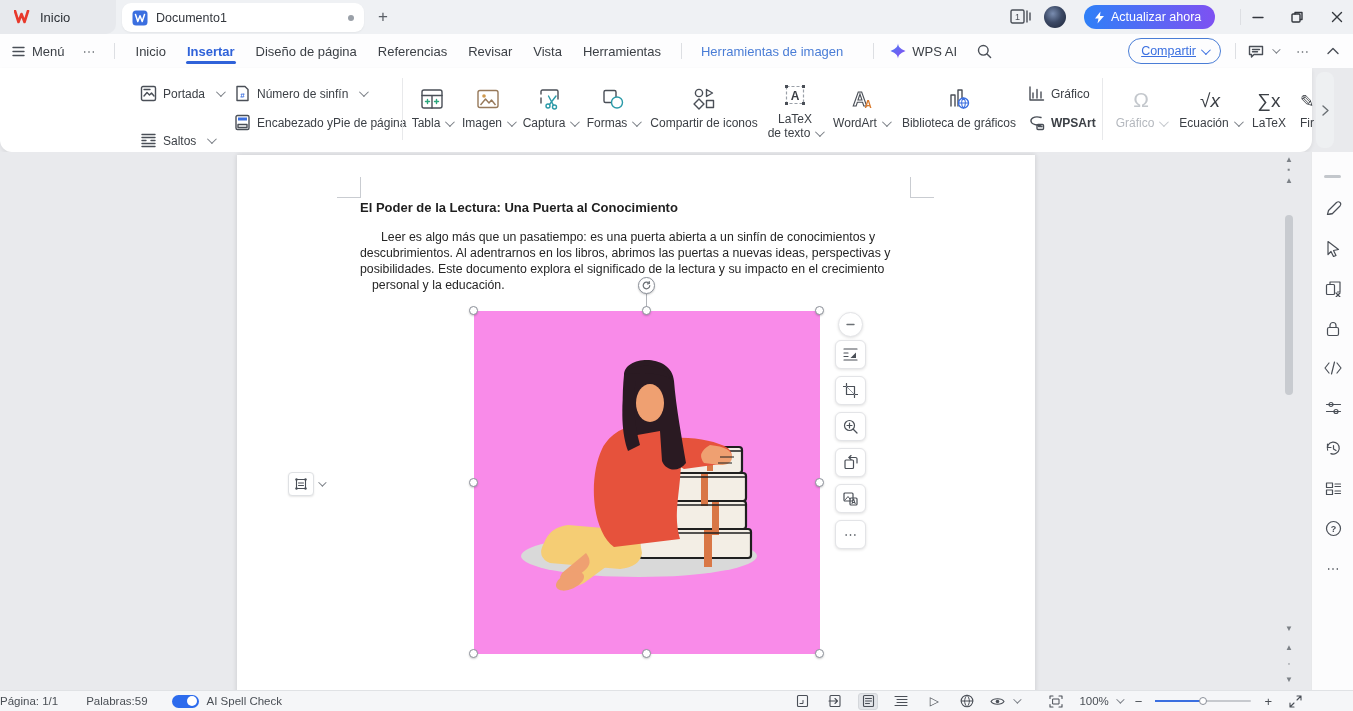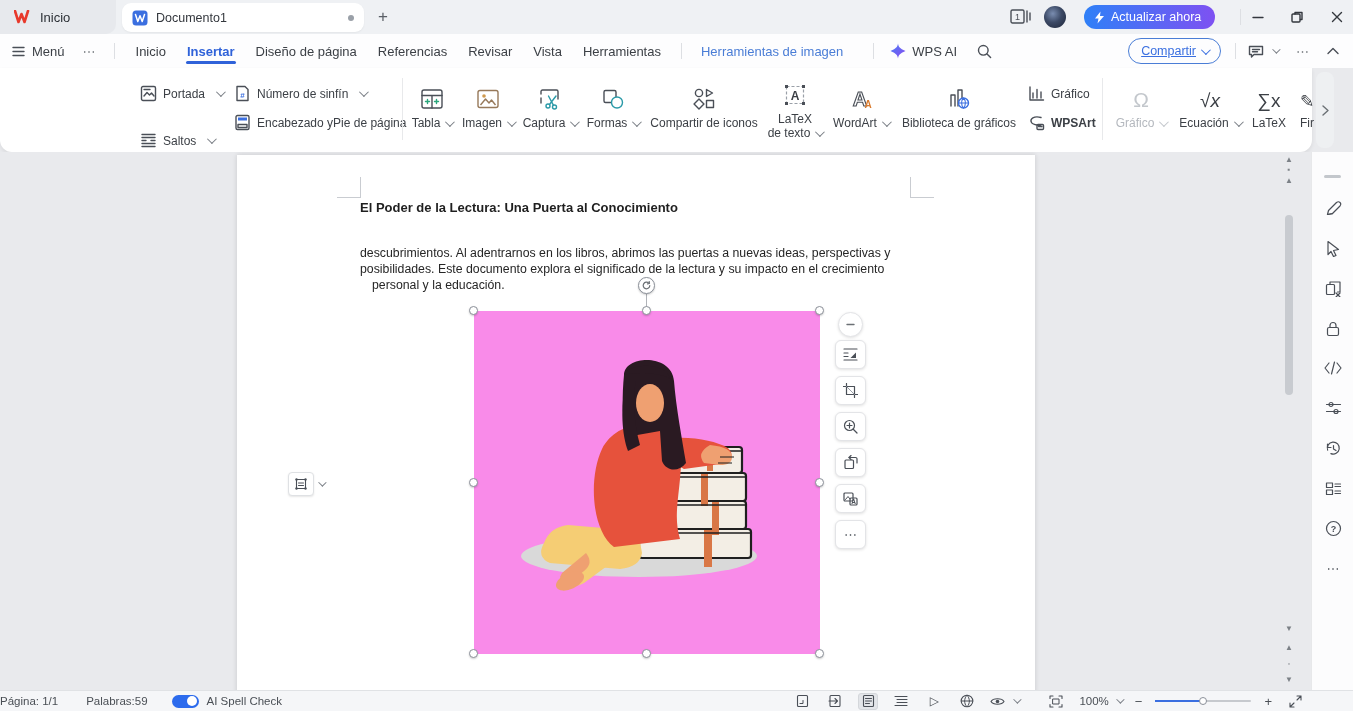--- a/index.html
+++ b/index.html
@@ -377,20 +377,21 @@
     </div>
   </div>
 
   <div class="docarea">
     <div class="page">
 
       <div class="margmark" style="left:100px;top:22px;border-right:1px solid #c9ccd1;"></div>
       <div class="margmark" style="left:673px;top:22px;border-left:1px solid #c9ccd1;"></div>
 
       <div class="docheading">El Poder de la Lectura: Una Puerta al Conocimiento</div>
+      <div class="docline" style="top:74px;text-indent:21px;">Leer es algo más que un pasatiempo: es una puerta abierta a un sinfín de conocimientos y</div>
       <div class="docline" style="top:90px;">descubrimientos. Al adentrarnos en los libros, abrimos las puertas a nuevas ideas, perspectivas y</div>
       <div class="docline" style="top:106px;">posibilidades. Este documento explora el significado de la lectura y su impacto en el crecimiento</div>
       <div class="docline" style="top:122px;padding-left:12px;">personal y la educación.</div>
     </div>
 
     <div class="abs" style="left:646px;top:142px;width:1px;height:17px;background:#b0b3b8;"></div>
     <div class="abs" style="left:638px;top:125px;width:17px;height:17px;border-radius:50%;background:#fff;border:1px solid #8b9099;box-sizing:border-box;display:flex;align-items:center;justify-content:center;box-shadow:0 1px 2px rgba(0,0,0,.2);">
       <svg width="9" height="9" viewBox="0 0 9 9">
           <path d="M7.8,4.5 a3.3,3.3 0 1 1 -1,-2.4" class="ic" style="stroke:#6b7075;stroke-width:1.2"></path>
           <path d="M7.2,0.5 l0.3,2 -2,0.3" class="ic" style="stroke:#6b7075;stroke-width:1.2"></path>

